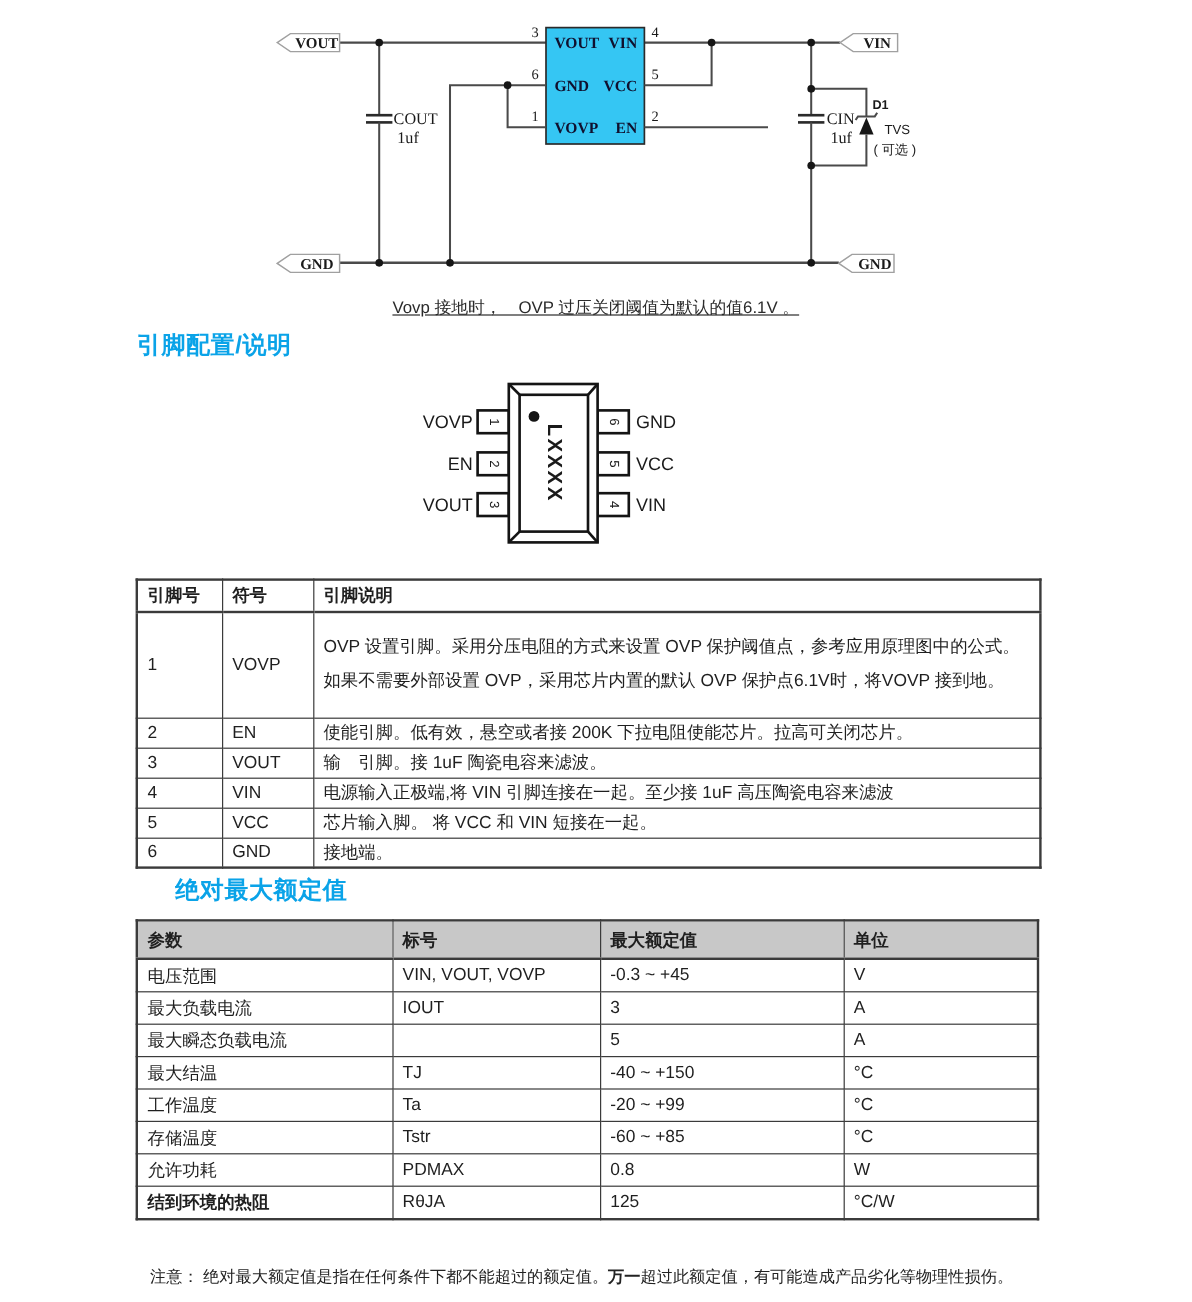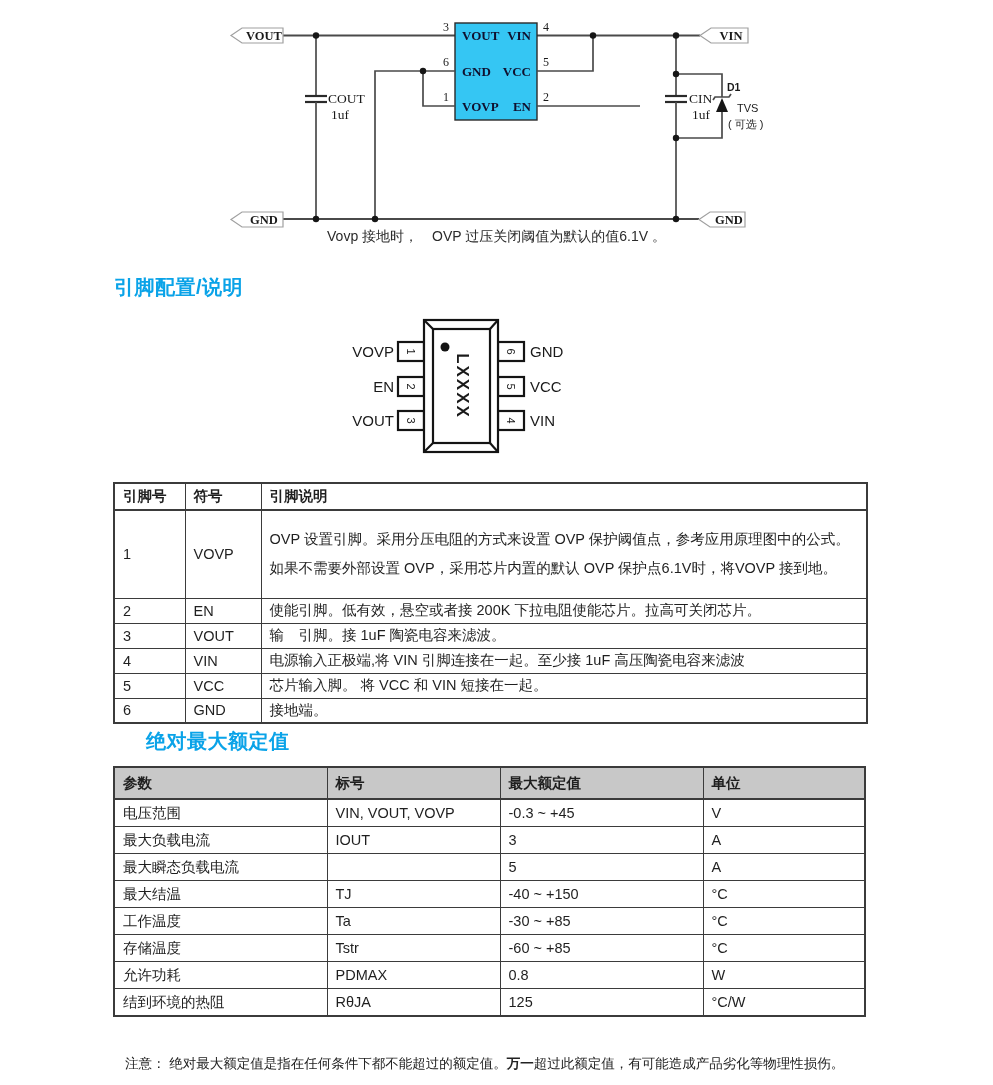--- a/index.html
+++ b/index.html
@@ -5,22 +5,22 @@
   html,body{margin:0;padding:0;background:#ffffff;}
   .page{
     position:relative;width:963px;height:1085px;background:#ffffff;overflow:hidden;
     font-family:"Liberation Sans",sans-serif;color:#1f1f1f;
   }
   svg{position:absolute;left:0;display:block;}
   .svg-circuit{top:0;}
   .svg-package{top:316px;}
 
   .circuit-caption{
-    position:absolute;top:228px;left:0;width:993px;text-align:center;
-    font-size:14px;color:#2b2b2b;
+    position:absolute;top:248px;left:0;width:993px;text-align:center;
+    font-size:14px;color:#2b2b2b;text-decoration:underline;
   }
   .section-heading{
     position:absolute;left:114px;margin:0;
     font-size:20px;font-weight:bold;letter-spacing:.5px;
   }
   .heading-pin{top:274px;}
   .heading-abs{top:728px;margin-left:32px;}
 
   table{border-collapse:collapse;table-layout:fixed;position:absolute;background:#fff;}
   .pin-table{left:113px;top:482px;width:755px;font-size:14.5px;border:2px solid #3b3b3b;}
@@ -269,37 +269,37 @@
       </tr>
       <tr>
         <td>最大结温</td>
         <td>TJ</td>
         <td>-40 ~ +150</td>
         <td>°C</td>
       </tr>
       <tr>
         <td>工作温度</td>
         <td>Ta</td>
-        <td>-30 ~ +85</td>
+        <td>-20 ~ +99</td>
         <td>°C</td>
       </tr>
       <tr>
         <td>存储温度</td>
         <td>Tstr</td>
         <td>-60 ~ +85</td>
         <td>°C</td>
       </tr>
       <tr>
         <td>允许功耗</td>
         <td>PDMAX</td>
         <td>0.8</td>
         <td>W</td>
       </tr>
       <tr>
-        <td style="font-weight:normal">结到环境的热阻</td>
+        <td style="font-weight:bold">结到环境的热阻</td>
         <td style="font-weight:normal">RθJA</td>
         <td>125</td>
         <td>°C/W</td>
       </tr>
     </tbody>
   </table>
 
   <p class="note"><span>注意： 绝对最大额定值是指在任何条件下都不能超过的额定值。</span><b>万一</b><span>超过此额定值，有可能造成产品劣化等物理性损伤。</span></p>
 
 </div>

